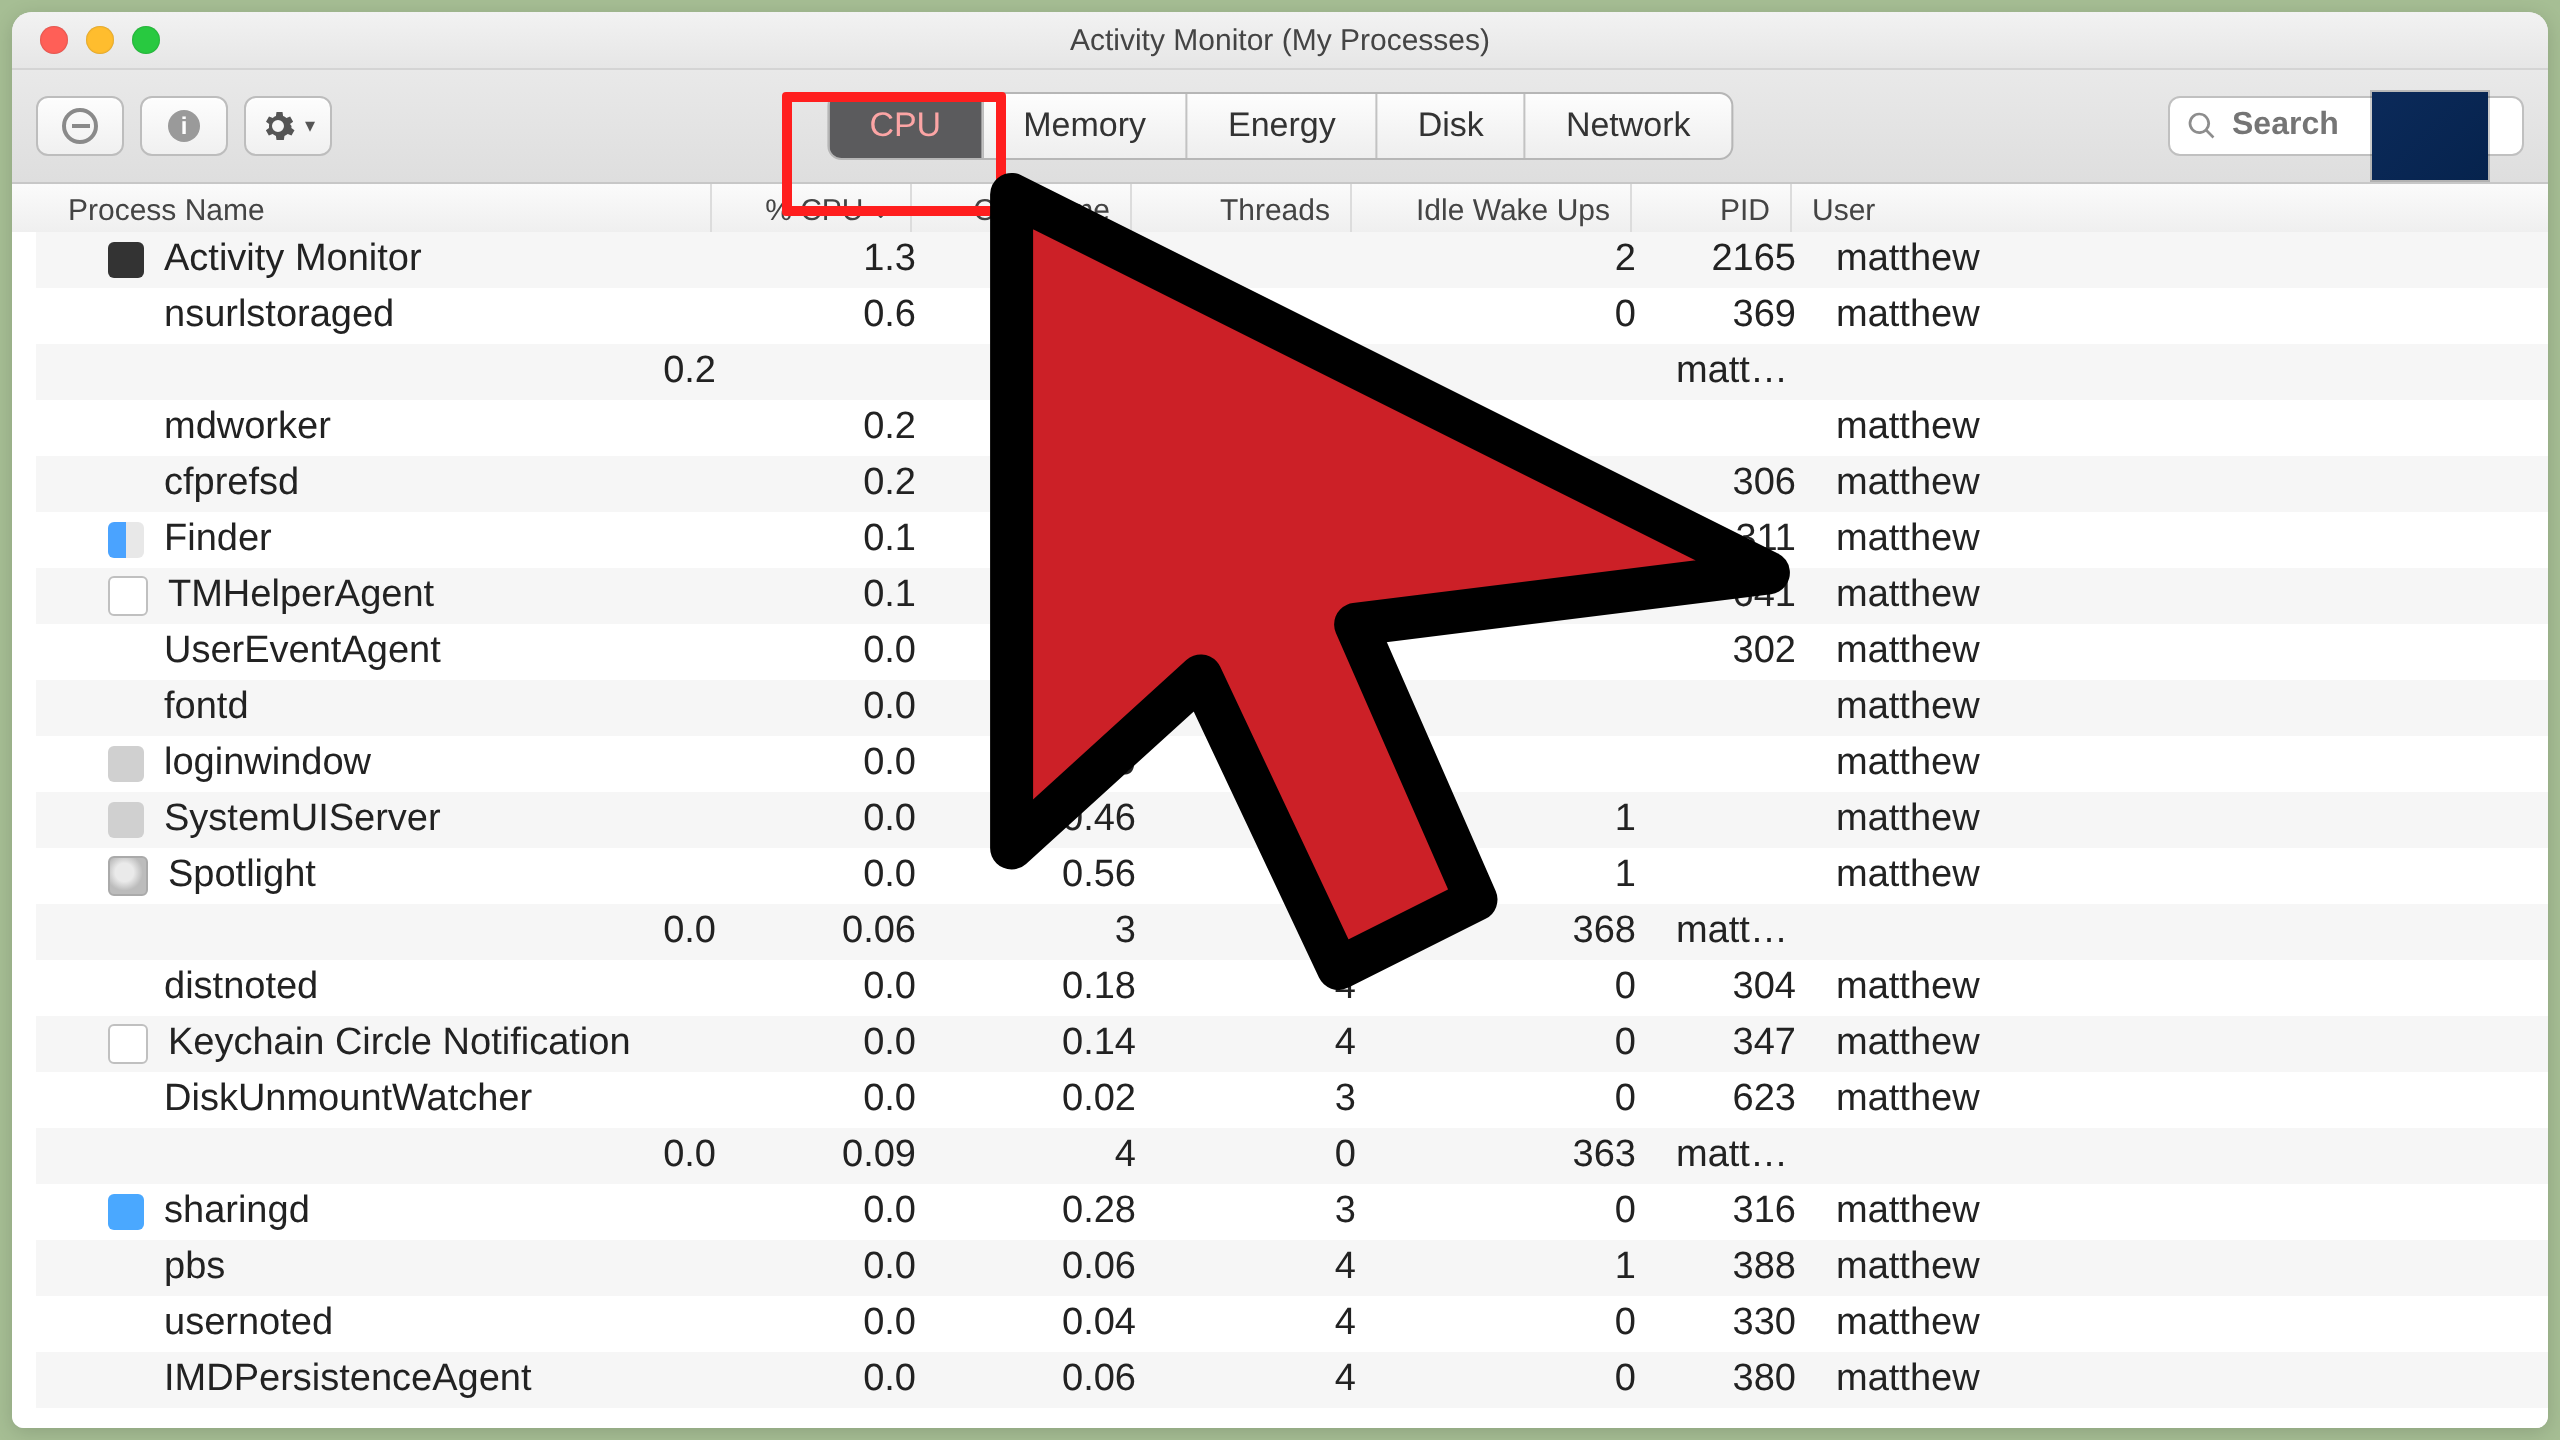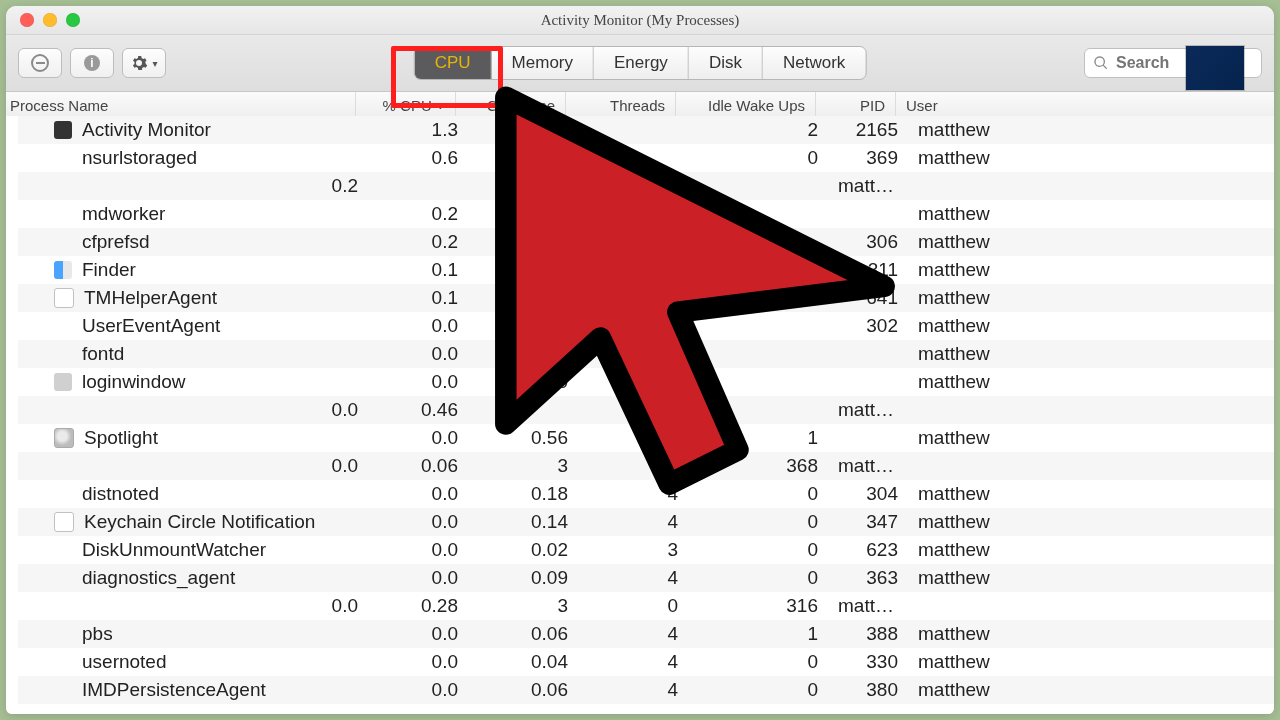--- a/index.html
+++ b/index.html
@@ -36,21 +36,20 @@
     box-sizing:border-box;
   }
   
   .titlebar{
     display:flex;
     align-items:center;
     height:28px;
     background:linear-gradient(#f2f2f2,#e6e6e6);
     border-bottom:1px solid #d4d4d4;
     position:relative;
-    font-family:Liberation Serif, serif;
   }
   .traffic-lights{display:flex;gap:9px;padding-left:14px;}
   .traffic-lights span{width:14px;height:14px;border-radius:50%;display:inline-block;box-shadow:inset 0 0 1px rgba(0,0,0,.3);}
   .tl-close {background:#ff5f57;}
   .tl-min   {background:#ffbd2e;}
   .tl-max   {background:#28c940;}
   .title{
     position:absolute;left:0;right:0;text-align:center;
     font-size:15px;color:#444;pointer-events:none;
   }
@@ -85,21 +84,21 @@
     overflow:hidden;
   }
   .tabs .tab{
     display:flex;align-items:center;justify-content:center;
     padding:0 20px;font-size:17px;color:#333;
     border-right:1px solid #c2c2c2;
     white-space:nowrap;
   }
   .tabs .tab:last-child{border-right:none;}
   .tabs .tab.active{
-    background:var(--tab-dark);color:#eab308;font-weight:500;
+    background:var(--tab-dark);color:#fca5a5;font-weight:500;
   }
   .selected-highlight{
     position:absolute;
     border:5px solid var(--highlight);
     pointer-events:none;
     border-radius:2px;
   }
   .search{
     margin-left:auto;
     display:flex;align-items:center;
@@ -114,21 +113,21 @@
   .cols{
     display:grid;
     grid-template-columns:350px 100px 110px 110px 140px 80px 1fr 14px;
     align-items:center;
     height:26px;
     background:linear-gradient(#fbfbfb,#eeeeee);
     border-bottom:1px solid #c7c7c7;
     font-size:15px;color:#444;
   }
   .cols > div{padding:0 10px;white-space:nowrap;text-overflow:ellipsis;overflow:hidden;border-right:1px solid #dcdcdc;height:100%;display:flex;align-items:center;}
-  .cols .c-name{padding-left:4px;}
+  .cols .c-name{padding-left:28px;}
   .cols .c-cpu, .cols .c-ctime, .cols .c-threads, .cols .c-wake, .cols .c-pid{justify-content:flex-end;}
   .cols .c-user{border-right:none;}
   .sort-ind{margin-left:4px;font-size:11px;}
 
   
   .grid{
     position:absolute;
     top:110px; 
     left:0;right:0;bottom:0;
     overflow-y:auto;
@@ -350,20 +349,24 @@
           <span>loginwindow</span>
         </div>
         <div class="r-cpu">0.0</div>
         <div class="r-ctime">0.50</div>
         <div class="r-threads"></div>
         <div class="r-wake"></div>
         <div class="r-pid"></div>
         <div class="r-user">matthew</div>
       </div>
       <div class="row">
+        <div class="r-name">
+          <span class="icon ic-lightgray"></span>
+          <span>SystemUIServer</span>
+        </div>
         <div class="r-cpu">0.0</div>
         <div class="r-ctime">0.46</div>
         <div class="r-threads"></div>
         <div class="r-wake">1</div>
         <div class="r-pid"></div>
         <div class="r-user">matthew</div>
       </div>
       <div class="row">
         <div class="r-name">
           <span class="icon ic-lens"></span>
@@ -414,32 +417,32 @@
           <span>DiskUnmountWatcher</span>
         </div>
         <div class="r-cpu">0.0</div>
         <div class="r-ctime">0.02</div>
         <div class="r-threads">3</div>
         <div class="r-wake">0</div>
         <div class="r-pid">623</div>
         <div class="r-user">matthew</div>
       </div>
       <div class="row">
-        <div class="r-name">
-          <span class="icon ic-hide"></span>
-          <span>diagnostics_agent</span>
-        </div>
         <div class="r-cpu">0.0</div>
         <div class="r-ctime">0.09</div>
         <div class="r-threads">4</div>
         <div class="r-wake">0</div>
         <div class="r-pid">363</div>
         <div class="r-user">matthew</div>
       </div>
       <div class="row">
+        <div class="r-name">
+          <span class="icon ic-folder"></span>
+          <span>sharingd</span>
+        </div>
         <div class="r-cpu">0.0</div>
         <div class="r-ctime">0.28</div>
         <div class="r-threads">3</div>
         <div class="r-wake">0</div>
         <div class="r-pid">316</div>
         <div class="r-user">matthew</div>
       </div>
       <div class="row">
         <div class="r-name">
           <span class="icon ic-hide"></span>

